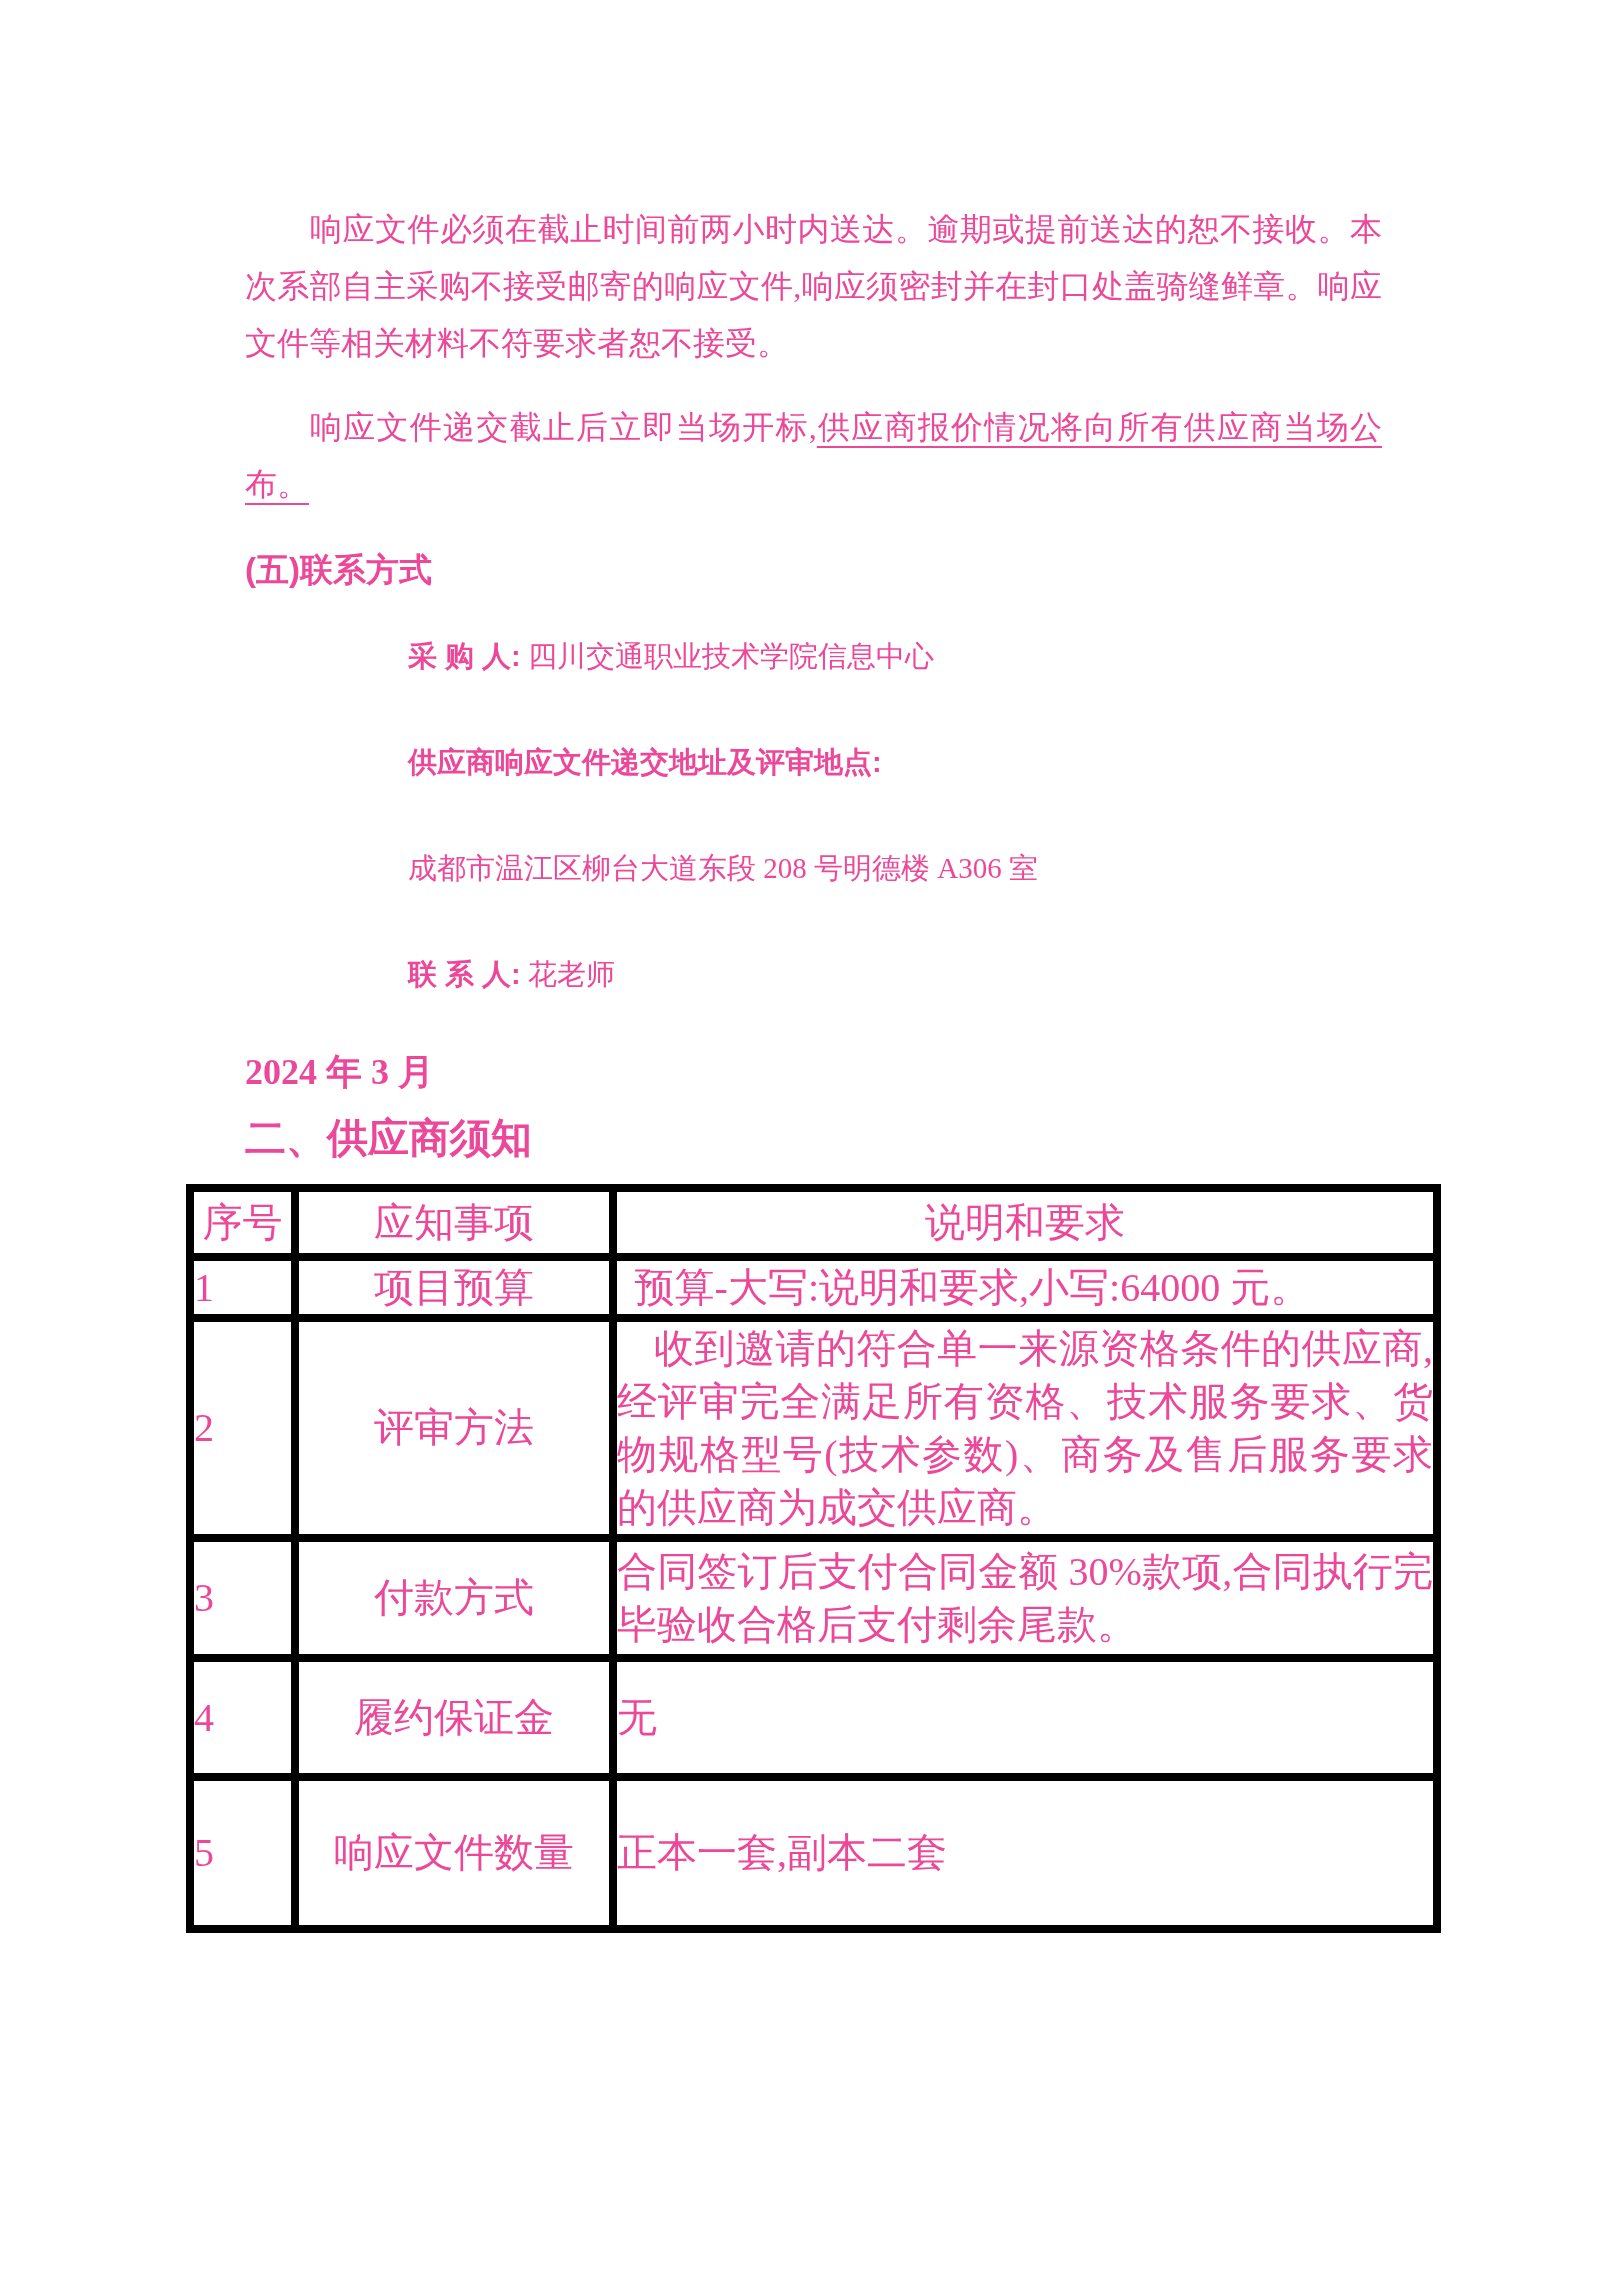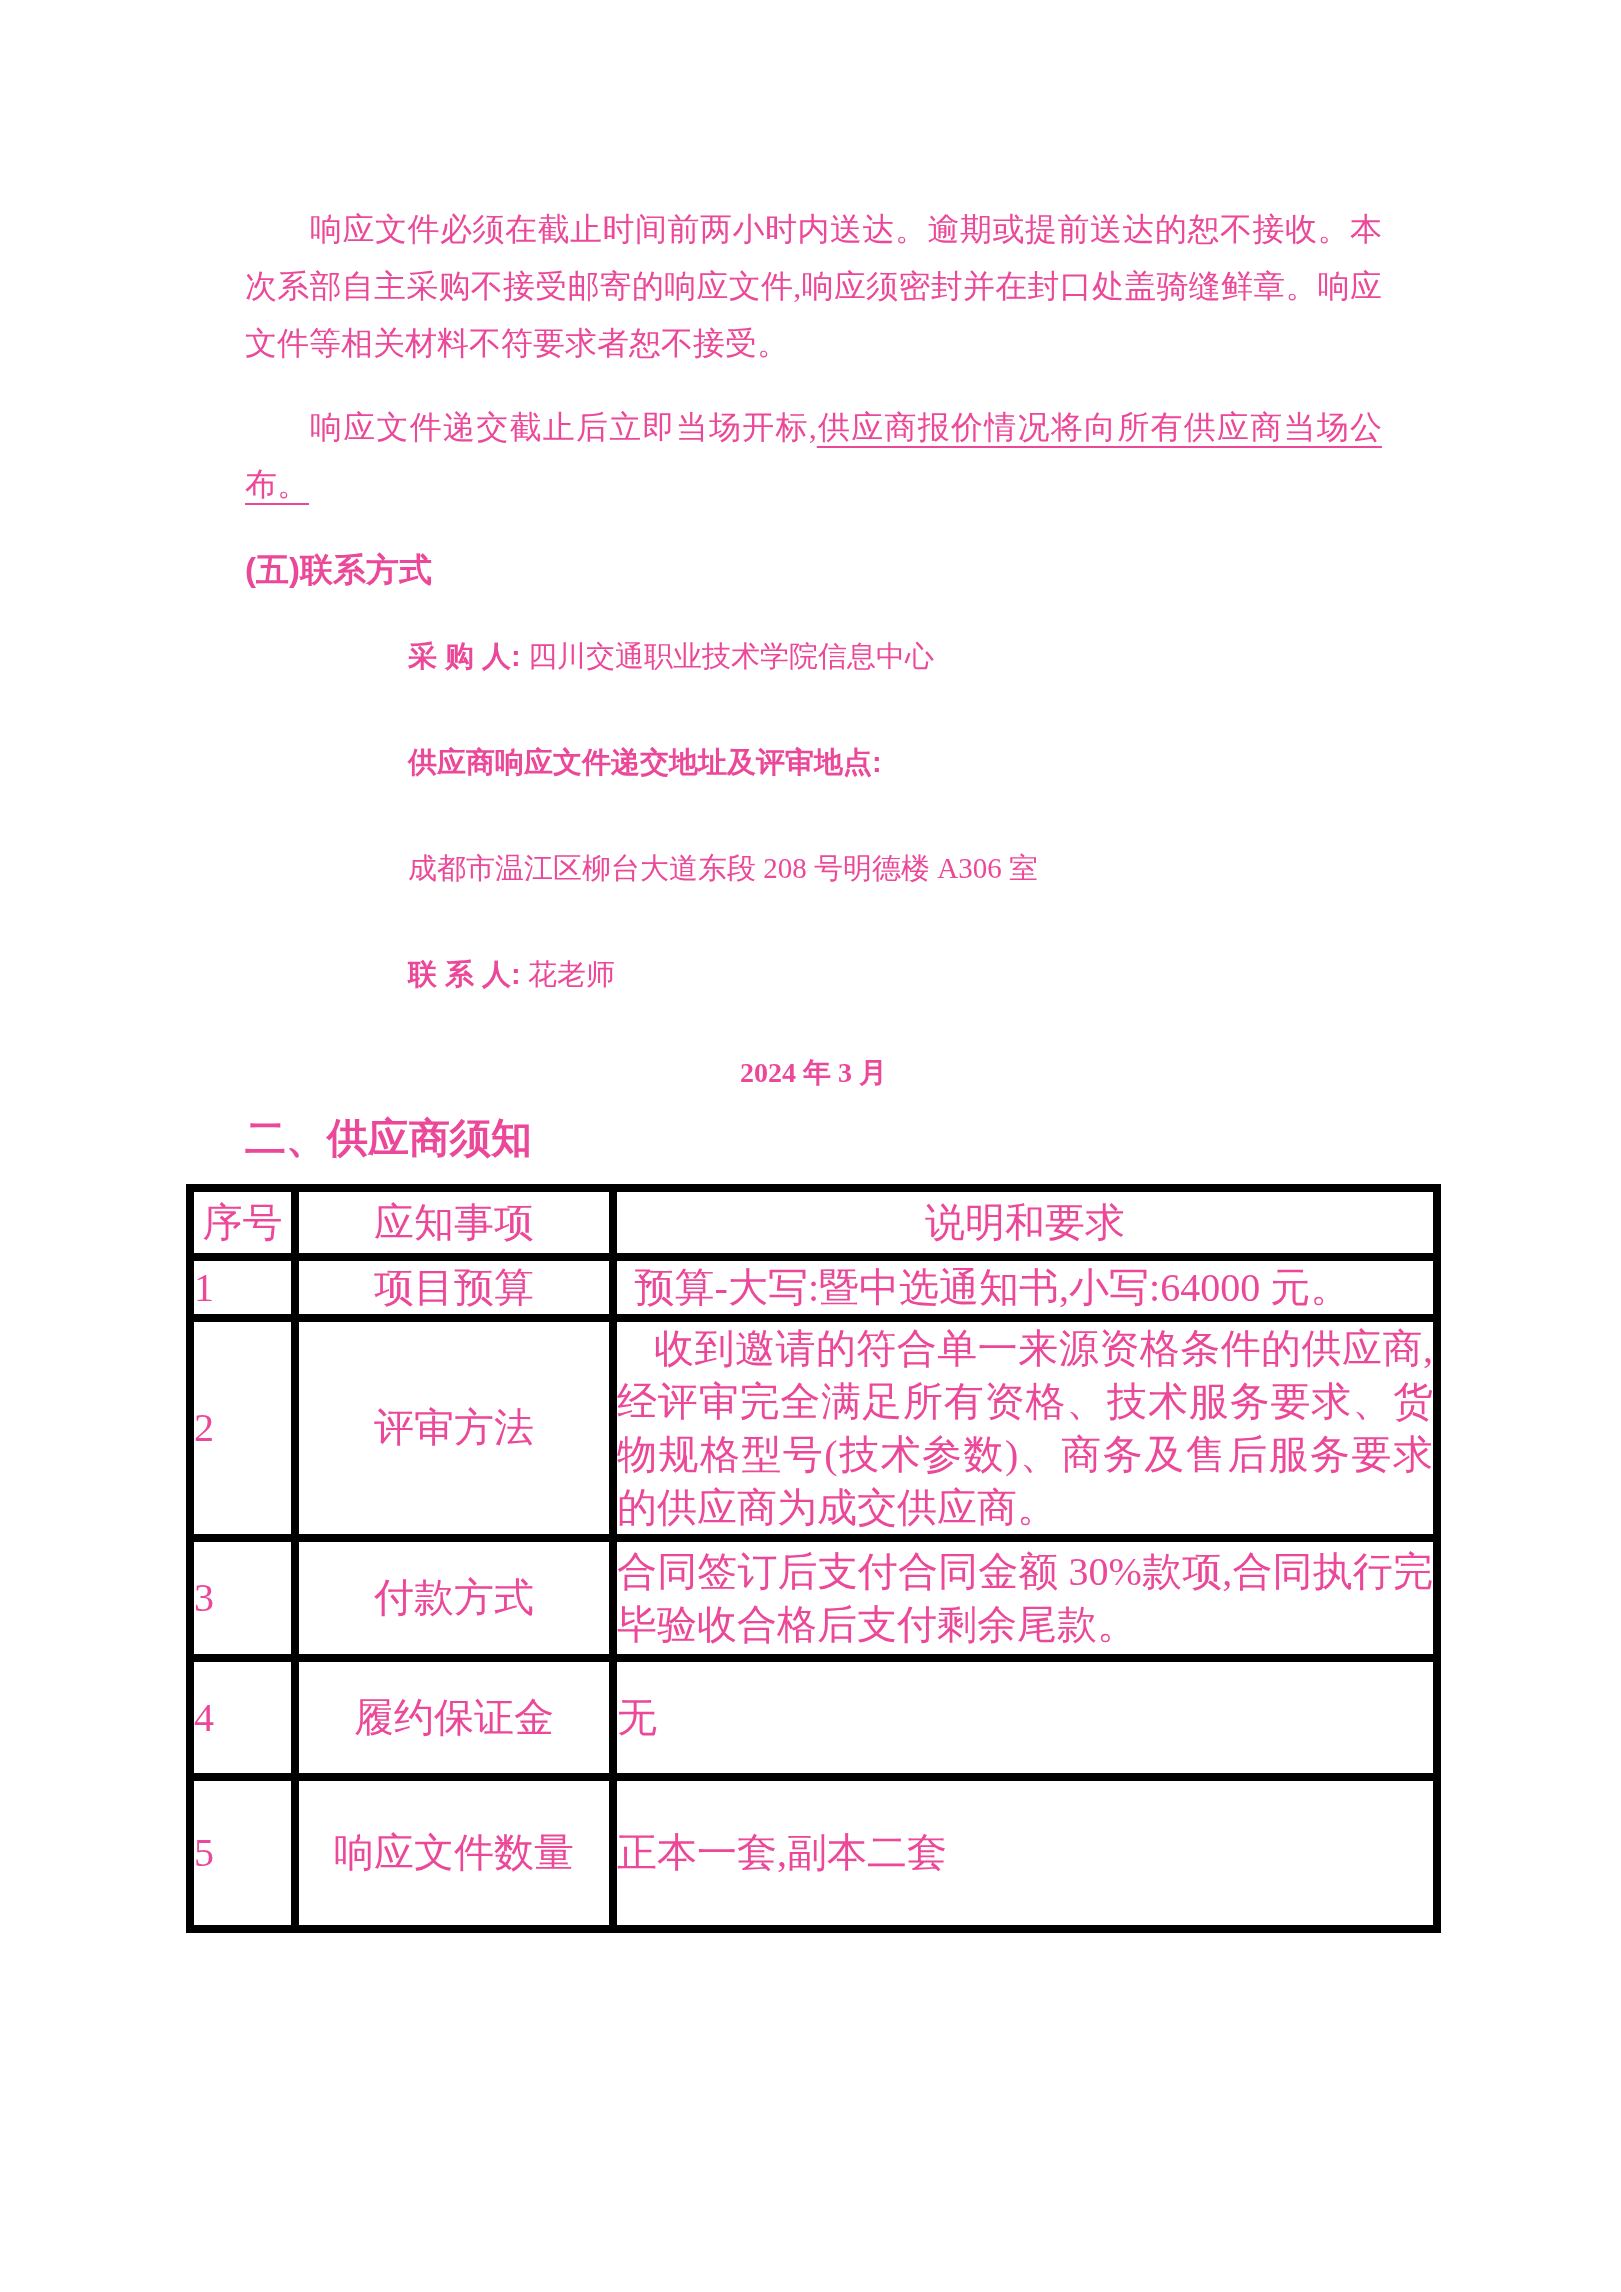--- a/index.html
+++ b/index.html
@@ -51,23 +51,23 @@
     line-height: 51px;
     margin-bottom: 55px;
     white-space: nowrap;
   }
   .contact .label { font-family: "Liberation Sans", "DejaVu Sans", sans-serif; font-weight: bold; }
   .contact .value { font-weight: normal; }
   .contact .value-bold { font-family: "Liberation Sans", "DejaVu Sans", sans-serif; font-weight: normal; }
   
   .date-line {
     margin-top: 39px;
-    font-size: 28px;
+    font-size: 36px;
     line-height: 35px;
-    text-align: center;
+    text-align: left;
     font-weight: bold;
   }
   
   .section2-title {
     margin: 25.5px 0 0 0;
     font-size: 41px;
     line-height: 47px;
   }
   
   .notice-table {
@@ -129,21 +129,21 @@
       </colgroup>
       <tbody>
           <tr style="height:69px">
         <th>序号</th>
         <th>应知事项</th>
         <th>说明和要求</th>
       </tr>
       <tr style="height:55px">
         <td class="cell-no">1</td>
         <td class="cell-item">项目预算</td>
-        <td class="cell-desc desc-indent-sm">预算-大写:暨中选通知书,小写:64000 元。</td>
+        <td class="cell-desc desc-indent-sm">预算-大写:说明和要求,小写:64000 元。</td>
       </tr>
       <tr style="height:163px">
         <td class="cell-no">2</td>
         <td class="cell-item">评审方法</td>
         <td class="cell-desc desc-indent-lg">收到邀请的符合单一来源资格条件的供应商,经评审完全满足所有资格、技术服务要求、货物规格型号(技术参数)、商务及售后服务要求的供应商为成交供应商。</td>
       </tr>
       <tr style="height:120px">
         <td class="cell-no">3</td>
         <td class="cell-item">付款方式</td>
         <td class="cell-desc">合同签订后支付合同金额 30%款项,合同执行完毕验收合格后支付剩余尾款。</td>

